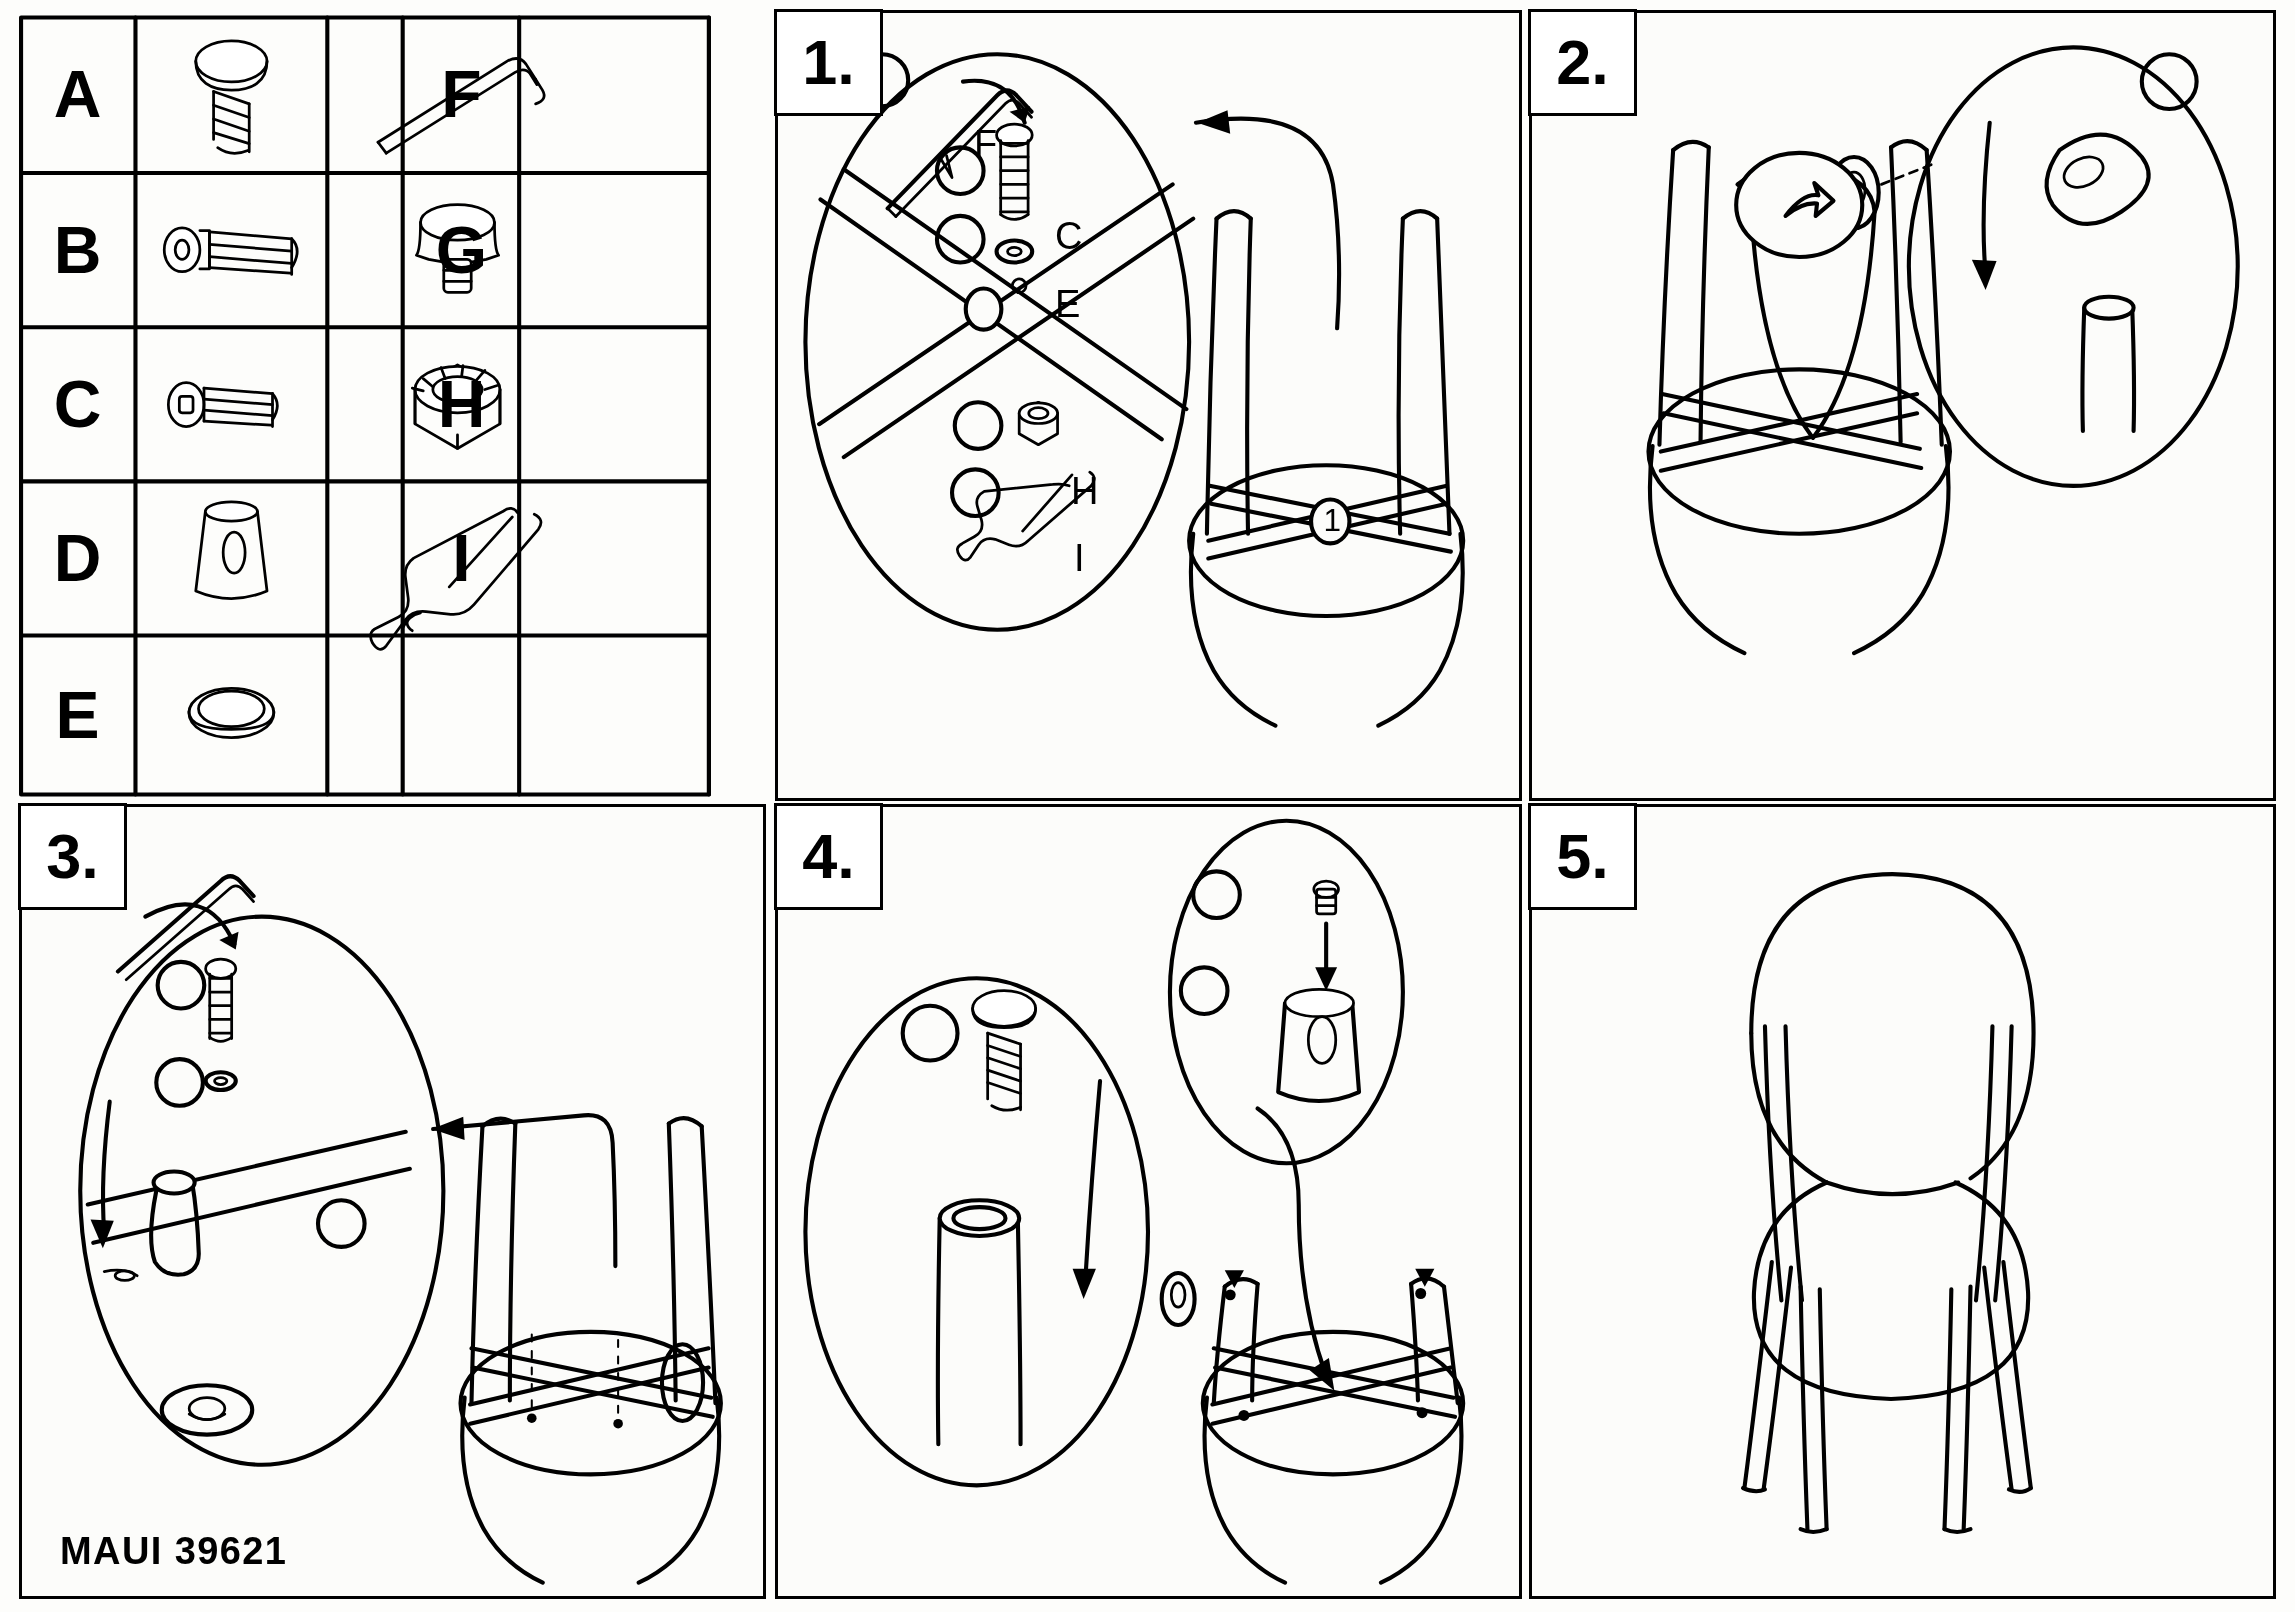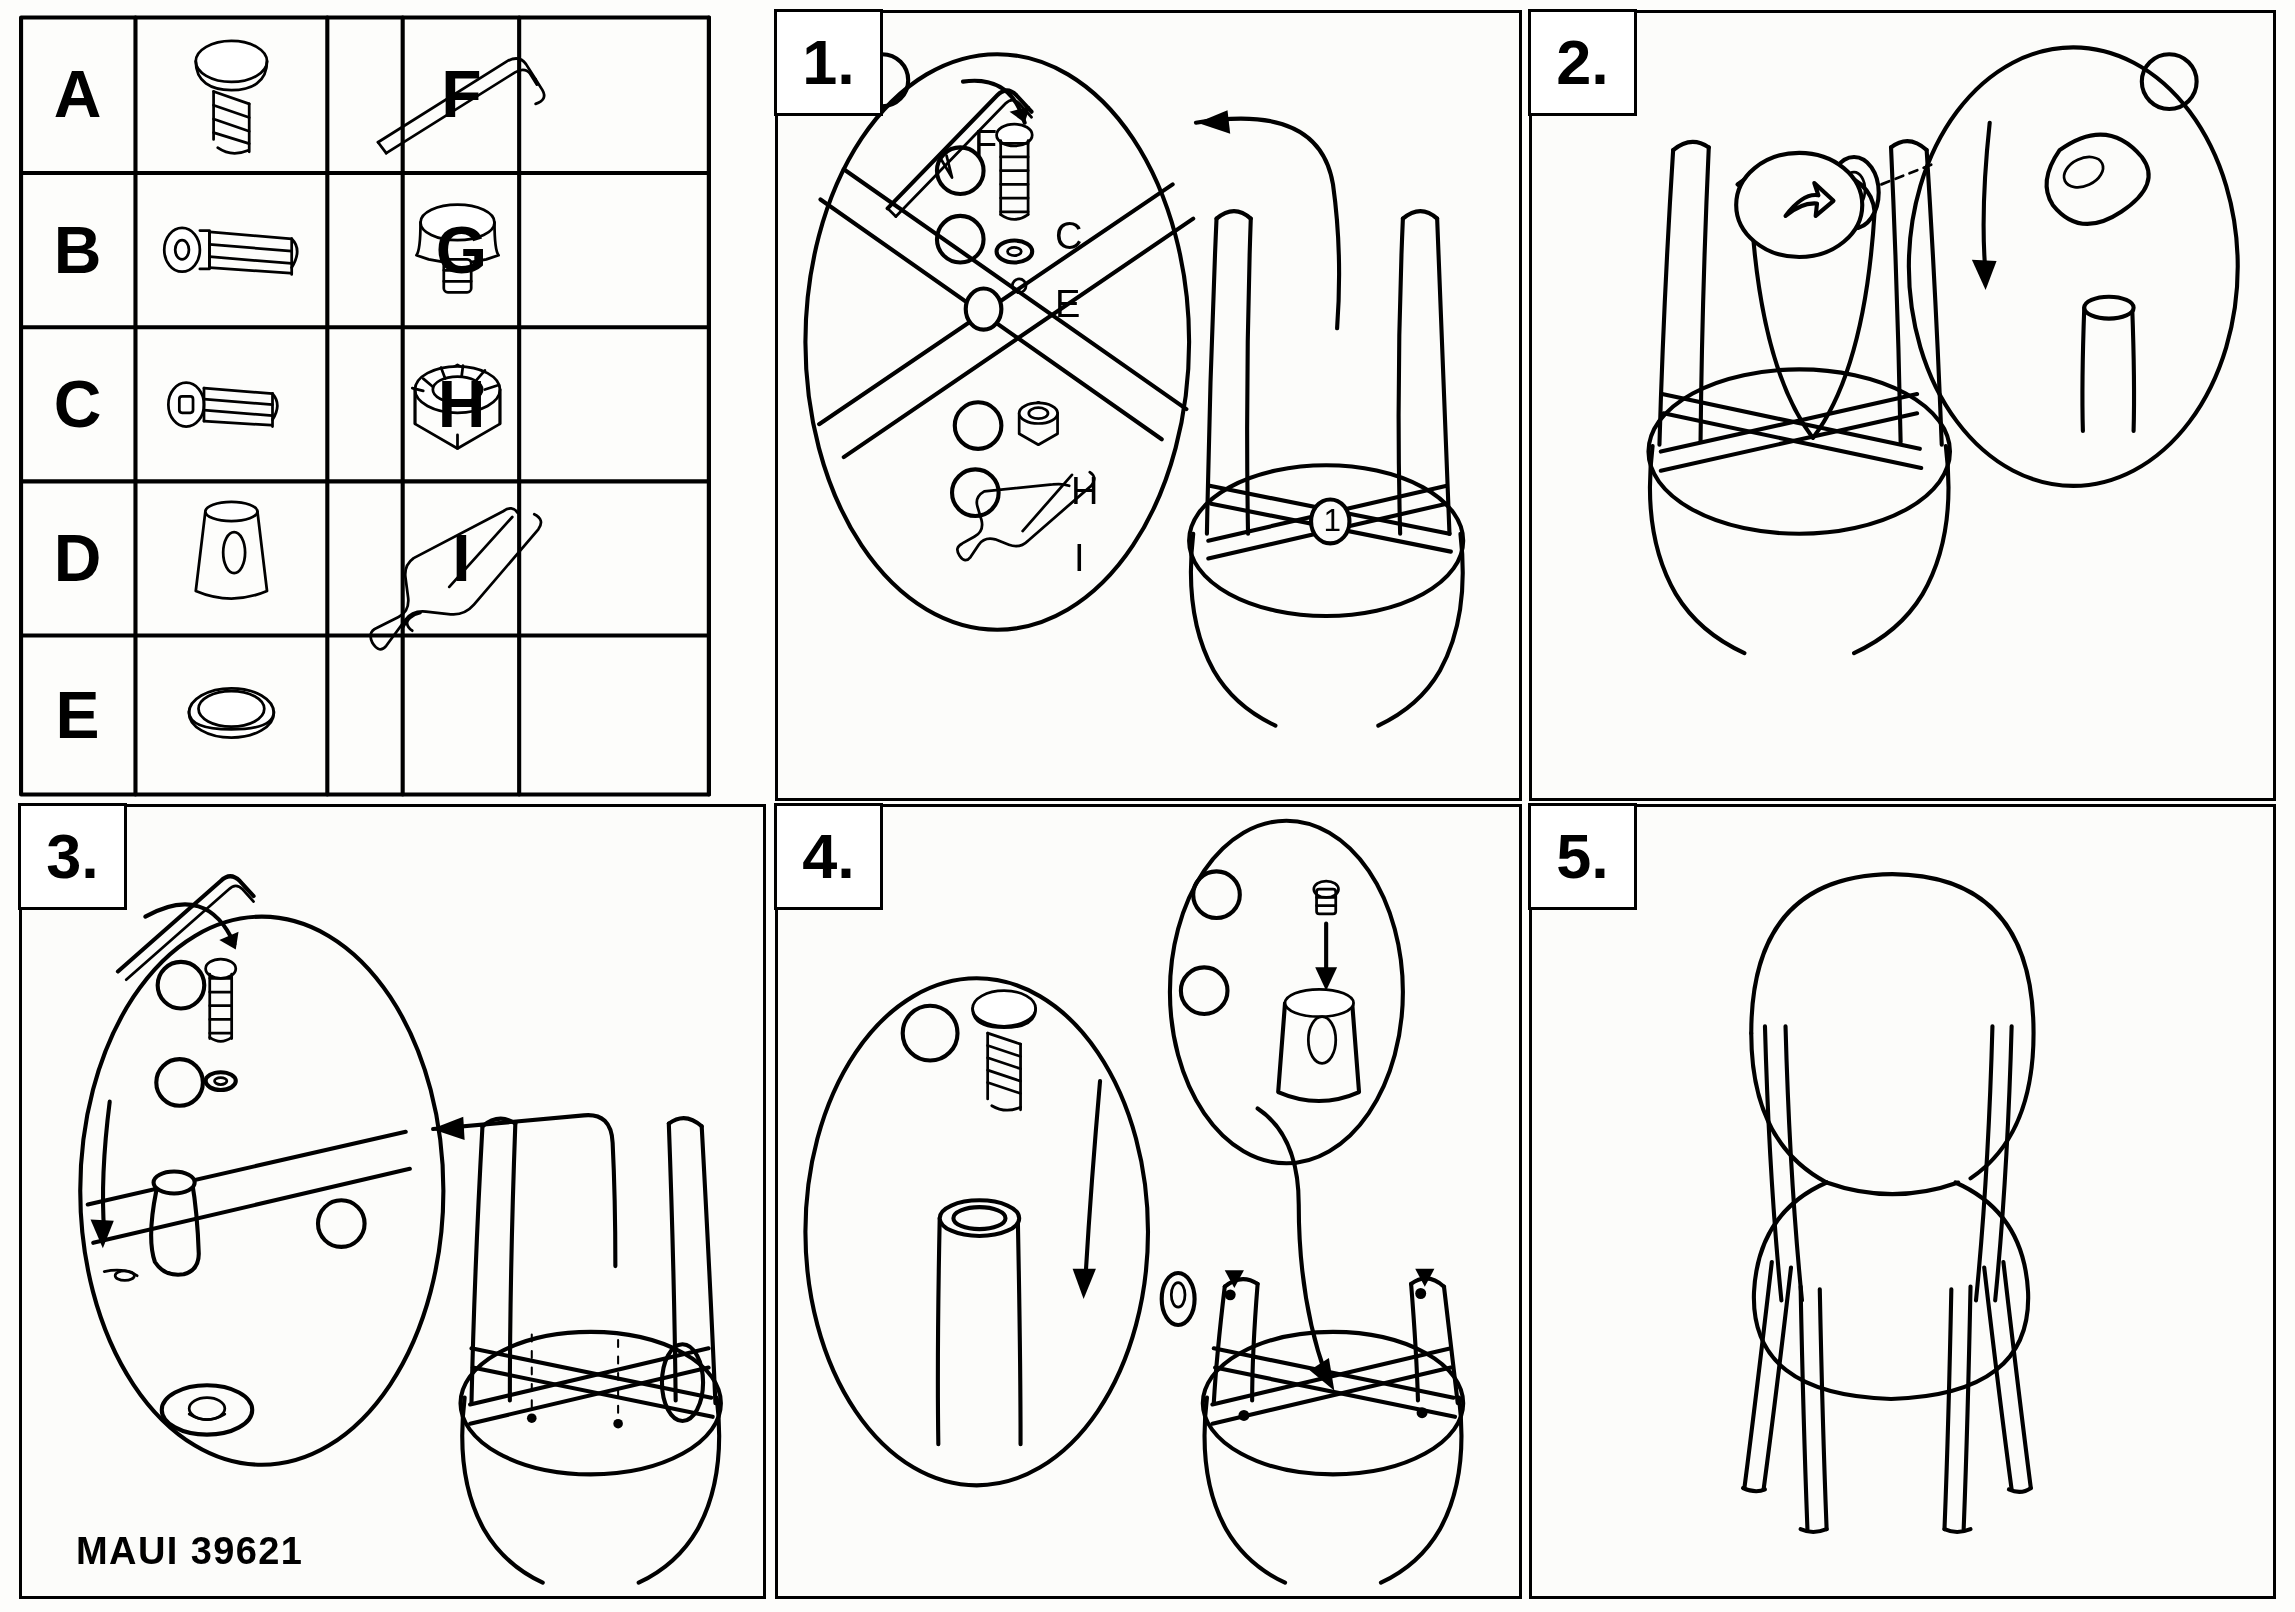--- a/index.html
+++ b/index.html
@@ -13,21 +13,21 @@
   .cell{position:absolute;box-sizing:border-box;border:2.7px solid #000;}
   .letter{font-size:66px;font-weight:700;line-height:1;display:flex;align-items:center;justify-content:center;height:100%;font-family:"Liberation Sans",sans-serif;}
   .qty{position:relative;height:100%;}
   .qty .num{position:absolute;left:0;right:0;top:5.5px;text-align:center;font-size:63px;font-weight:700;line-height:1;}
   .qty .ks{position:absolute;left:0;right:0;bottom:4.1px;text-align:center;font-size:27.4px;font-weight:700;}
 
   
   .step-num{position:absolute;border:3.4px solid #000;background:#fff;display:flex;align-items:center;justify-content:center;font-size:63px;font-weight:700;line-height:1;}
 
   .code{font-size:38px;font-weight:400;}
-  .footer{position:absolute;left:38px;bottom:23px;font-size:38px;font-weight:700;letter-spacing:1.4px;margin-left:16px;}
+  .footer{position:absolute;left:38px;bottom:23px;font-size:38px;font-weight:700;letter-spacing:1.4px;}
 
   svg{display:block;}
   .ink{fill:none;stroke:#000;stroke-width:4;stroke-linecap:round;stroke-linejoin:round;}
   .ink2{fill:none;stroke:#000;stroke-width:6;stroke-linecap:round;stroke-linejoin:round;}
   .thin{fill:none;stroke:#000;stroke-width:3;stroke-linecap:round;stroke-linejoin:round;}
   .fillw{fill:#fff;stroke:#000;stroke-width:4;}
   .fillk{fill:#000;stroke:none;}
   .balloon{font-size:46px;font-weight:400;}
 </style>
 </head>

